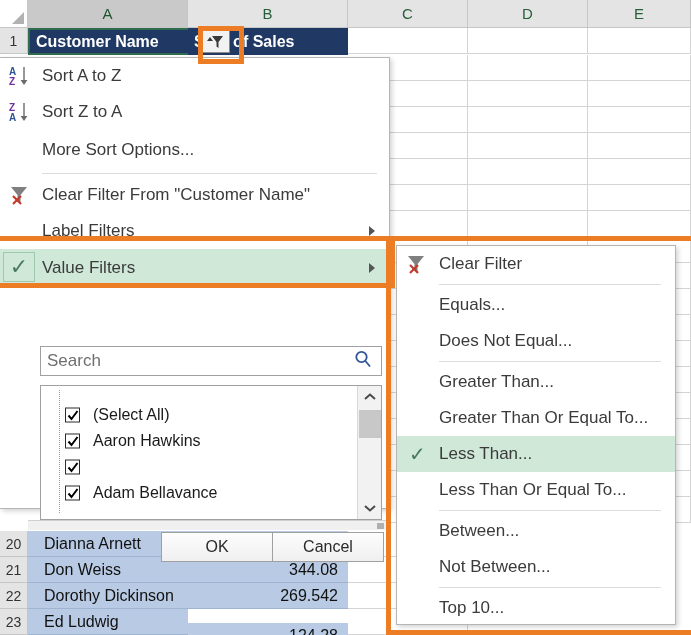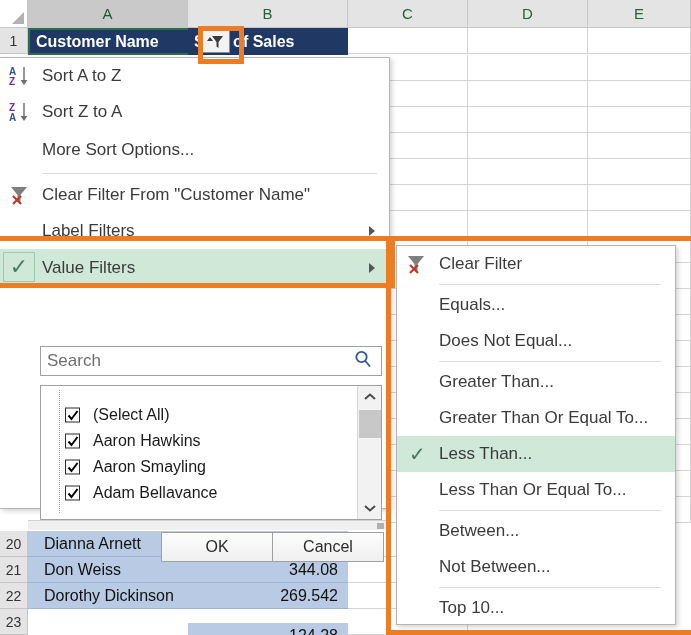--- a/index.html
+++ b/index.html
@@ -322,20 +322,21 @@
     <div class="rowhead" style="top:609px;">
         <span>23</span>
       </div>
 
     <div class="datacell name" style="left:28px;  top:531px; width:160px;">Dianna Arnett</div>
     <div class="datacell val" style="left:188px; top:531px; width:160px;">156.76</div>
     <div class="datacell name" style="left:28px;  top:557px; width:160px;">Don Weiss</div>
     <div class="datacell val" style="left:188px; top:557px; width:160px;">344.08</div>
     <div class="datacell name" style="left:28px;  top:583px; width:160px;">Dorothy Dickinson</div>
     <div class="datacell val" style="left:188px; top:583px; width:160px;">269.542</div>
+    <div class="datacell name" style="left:28px;  top:609px; width:160px;">Ed Ludwig</div>
     <div class="datacell val" style="left:188px; top:623px; width:160px;">124.28</div>
 
     <div class="gridcell" style="left:348px; top:531px; width:120px;"></div>
     <div class="gridcell" style="left:348px; top:557px; width:120px;"></div>
     <div class="gridcell" style="left:348px; top:583px; width:120px;"></div>
     <div class="gridcell" style="left:348px; top:609px; width:120px;"></div>
 
     <div class="hscroll">
       <div class="hscroll-thumb"></div>
     </div>
@@ -433,21 +434,20 @@
             </svg>
         </span>
         <span>Aaron Hawkins</span>
       </div>
       <div class="litem">
         <span class="cb">
           <svg width="12" height="12" viewBox="0 0 12 12">
               <polyline points="1.5,6 4.5,9.5 10.5,1.5" fill="none" stroke="#000" stroke-width="2"></polyline>
             </svg>
         </span>
-        <span>Aaron Smayling</span>
       </div>
       <div class="litem">
         <span class="cb">
           <svg width="12" height="12" viewBox="0 0 12 12">
               <polyline points="1.5,6 4.5,9.5 10.5,1.5" fill="none" stroke="#000" stroke-width="2"></polyline>
             </svg>
         </span>
         <span>Adam Bellavance</span>
       </div>
 

